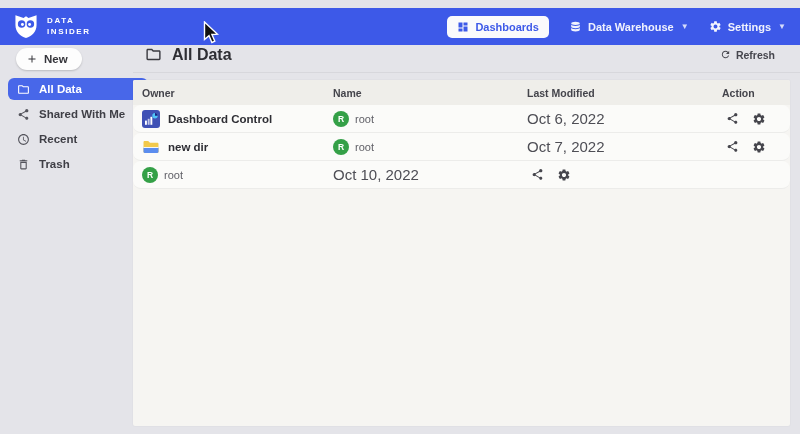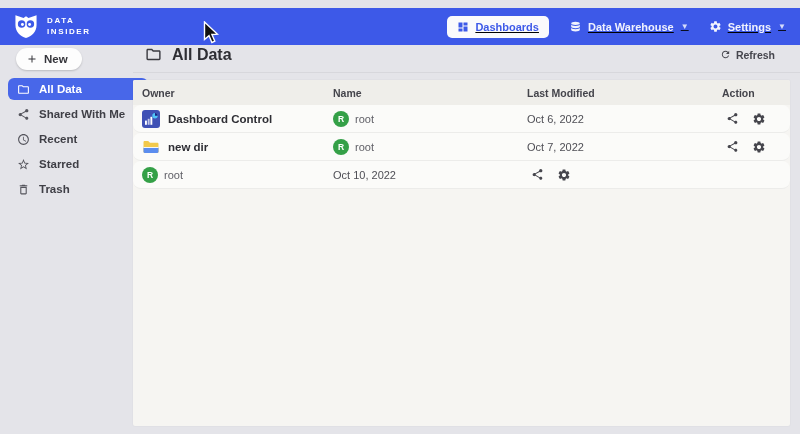--- a/index.html
+++ b/index.html
@@ -12,21 +12,21 @@
 
   
   .topbar {
     position:absolute; top:8px; left:0; right:0; height:37px;
     background:#3D59E8;
     display:flex; align-items:center;
     padding:0 14px 0 13px;
   }
   .logo-group { display:flex; align-items:center; gap:8px; }
   .logo-text { color:#fff; font-size:8px; font-weight:700; letter-spacing:1.6px; line-height:1.35; }
-  .topnav { margin-left:auto; display:flex; align-items:center; gap:20px;text-decoration:underline; }
+  .topnav { margin-left:auto; display:flex; align-items:center; gap:20px; }
   .dash-btn {
     background:#FAFAFC; color:#3D59E8;
     border:none; border-radius:5px;
     height:22px; padding:0 10px;
     display:flex; align-items:center; gap:6px;
     font-size:11px; font-weight:700; cursor:pointer;
     font-family:"Liberation Sans", sans-serif;
   }
   .top-menu {
     display:flex; align-items:center; gap:6px;
@@ -89,21 +89,21 @@
   .name-cell { display:flex; align-items:center; gap:8px; }
   .file-name { font-size:11.5px; font-weight:700; color:#2E2E34; }
   .owner-cell { display:flex; align-items:center; gap:6px; }
   .avatar {
     width:16px; height:16px; border-radius:50%;
     background:#34A047; color:#fff;
     font-size:8.5px; font-weight:700;
     display:flex; align-items:center; justify-content:center;
   }
   .owner-name { font-size:11px; color:#5F5F66; }
-  .mod-cell { font-size:11px; color:#4E4E55; }
+  .mod-cell { font-size:15px; color:#4E4E55; }
   .action-cell { display:flex; align-items:center; gap:13px; padding-left:4px; }
   .icon-btn { background:none; border:none; padding:0; cursor:pointer; line-height:0; }
   .icon-btn svg { fill:#46464D; }
 
   .cursor { position:absolute; left:203px; top:21px; z-index:50; pointer-events:none; }
 </style>
 </head>
 <body>
 
 <div class="topbar">
@@ -187,28 +187,20 @@
       <span style="line-height:0;">
         <svg width="13" height="13" viewBox="0 0 24 24">
             <path d="M11.99 2C6.47 2 2 6.48 2 12s4.47 10 9.99 10C17.52 22 22 17.52 22 12S17.52 2 11.99 2zM12 20c-4.42 0-8-3.58-8-8s3.58-8 8-8 8 3.58 8 8-3.58 8-8 8zm.5-13H11v6l5.25 3.15.75-1.23-4.5-2.67z"></path>
           </svg>
       </span>
       <span>Recent</span>
     </div>
     <div class="side-item">
       <span style="line-height:0;">
         <svg width="13" height="13" viewBox="0 0 24 24">
-            <path d="M22 9.24l-7.19-.62L12 2 9.19 8.63 2 9.24l5.46 4.73L5.82 21 12 17.27 18.18 21l-1.63-7.03L22 9.24zM12 15.4l-3.76 2.27 1-4.28-3.32-2.88 4.38-.38L12 6.1l1.71 4.04 4.38.38-3.32 2.88 1 4.28L12 15.4z"></path>
-          </svg>
-      </span>
-      <span>Starred</span>
-    </div>
-    <div class="side-item">
-      <span style="line-height:0;">
-        <svg width="13" height="13" viewBox="0 0 24 24">
             <path d="M6 19c0 1.1.9 2 2 2h8c1.1 0 2-.9 2-2V7H6v12zM8 9h8v10H8V9zm7.5-5l-1-1h-5l-1 1H5v2h14V4h-3.5z"></path>
           </svg>
       </span>
       <span>Trash</span>
     </div>
   </div>
 </div>
 
 <div class="main">
   <div class="main-header">

